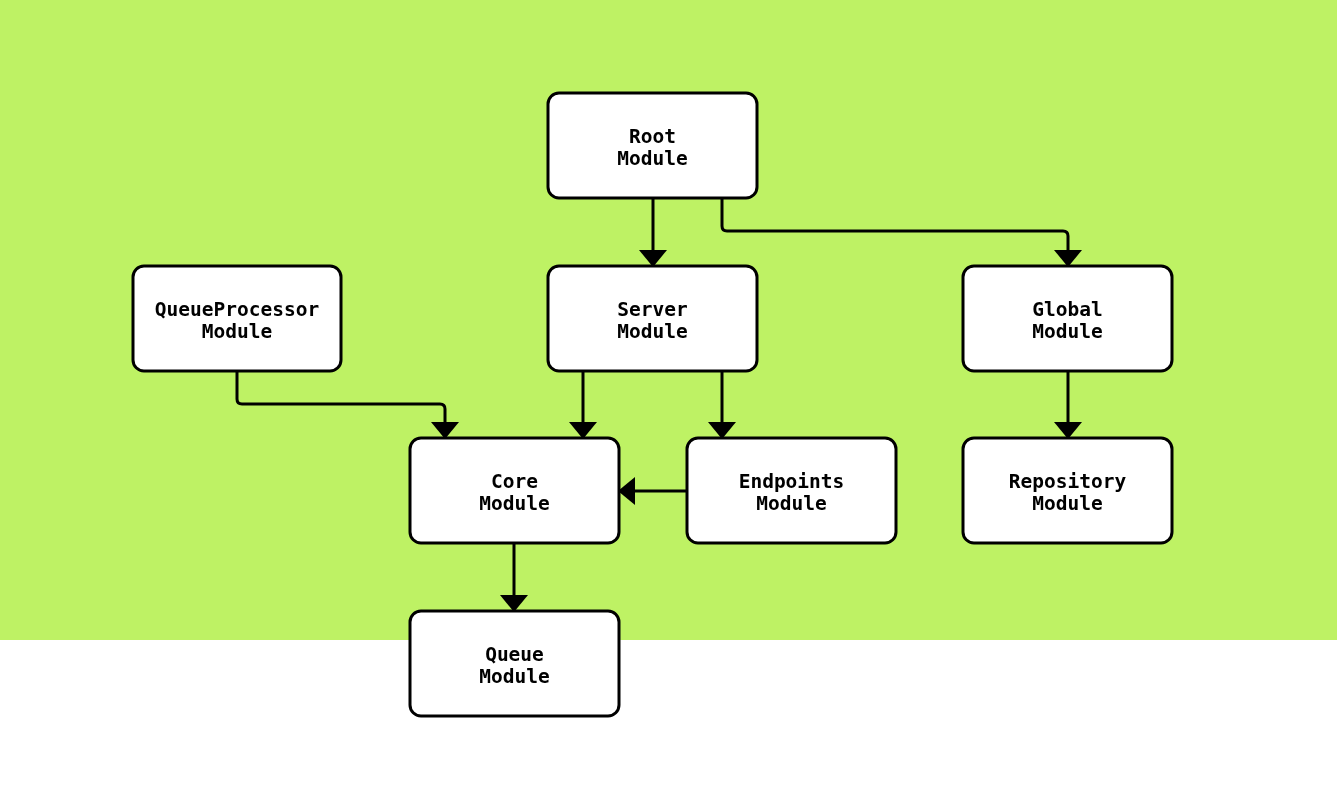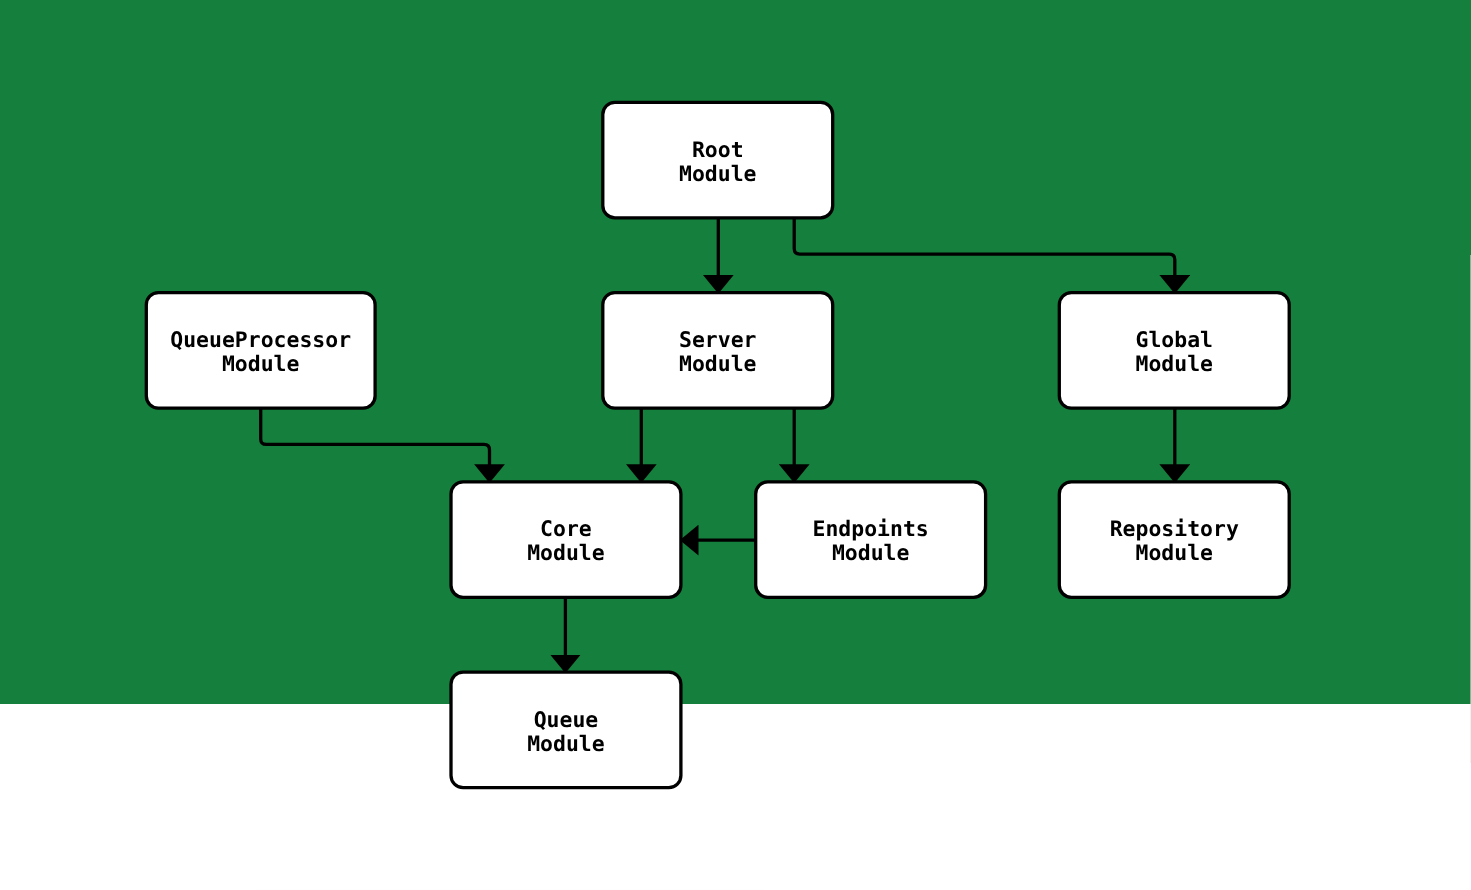--- a/index.html
+++ b/index.html
@@ -8,21 +8,21 @@
     background: #ffffff;
     width: 1337px;
     height: 809px;
     overflow: hidden;
     font-family: "DejaVu Sans Mono", monospace;
   }
   .diagram-canvas {
     position: relative;
     width: 1337px;
     height: 640px;
-    background: #15803d;
+    background: #bef264;
   }
   svg { display: block; }
   .node-box {
     fill: #ffffff;
     stroke: #000000;
     stroke-width: 3;
   }
   .node-label {
     fill: #000000;
     font-family: "DejaVu Sans Mono", monospace;

